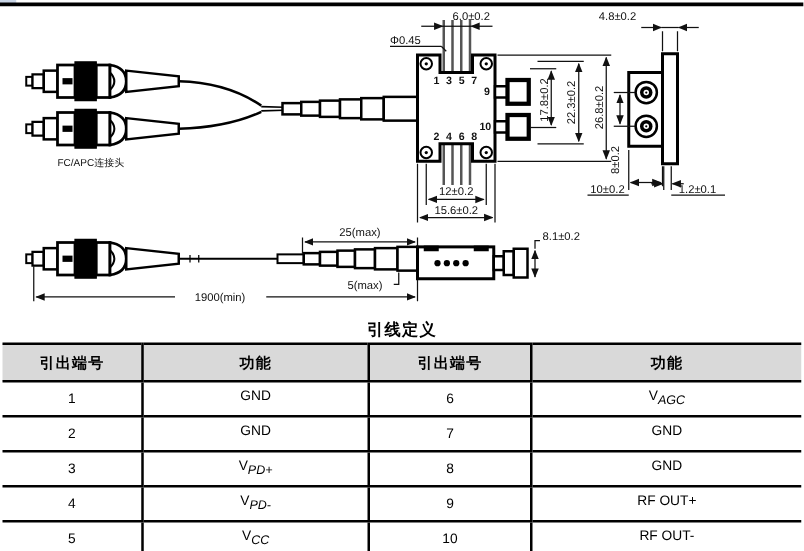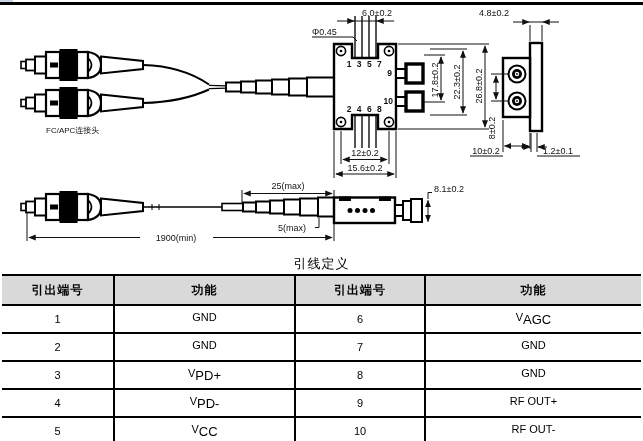--- a/index.html
+++ b/index.html
@@ -1,30 +1,30 @@
 <!DOCTYPE html>
 <html><head>
 <meta charset="utf-8">
 <style>
   html,body{margin:0;padding:0;background:#fff;}
   #page{position:relative;width:643px;height:441px;background:#fff;overflow:hidden;
         font-family:"Liberation Sans",sans-serif;color:#000;}
   svg text{font-family:"Liberation Sans",sans-serif;fill:#111;}
   .dimtxt{font-size:9px;}
   #title{position:absolute;top:255px;left:0;width:643px;text-align:center;
-         font-size:13px;font-weight:400;letter-spacing:1px;}
+         font-size:13px;font-weight:700;letter-spacing:1px;}
   table.pins{position:absolute;top:274px;left:2px;width:639px;border-collapse:collapse;
              table-layout:fixed;border-top:2px solid #000;border-bottom:3px solid #000;}
   table.pins th{background:#d9d9d9;border-bottom:2px solid #000;height:26px;
                 font-weight:600;font-size:12px;text-align:center;letter-spacing:1px;}
   table.pins td{border-bottom:2px solid #000;height:24px;text-align:center;
                 font-size:11px;vertical-align:middle;}
   table.pins tr:last-child td{border-bottom:none;}
   table.pins .vline{border-left:2px solid #000;}
-  table.pins sub{font-size:13px;}
+  table.pins sub{font-size:10px;font-style:italic;}
   #artifact{position:absolute;top:0;left:0;width:13px;height:3px;background:#c9d5e6;}
 </style>
 </head>
 <body>
 
 <div id="page">
   <div id="artifact"></div>
 
   <svg width="643" height="252" viewBox="0 0 643 252" style="position:absolute;top:0;left:0;">
     <defs>

